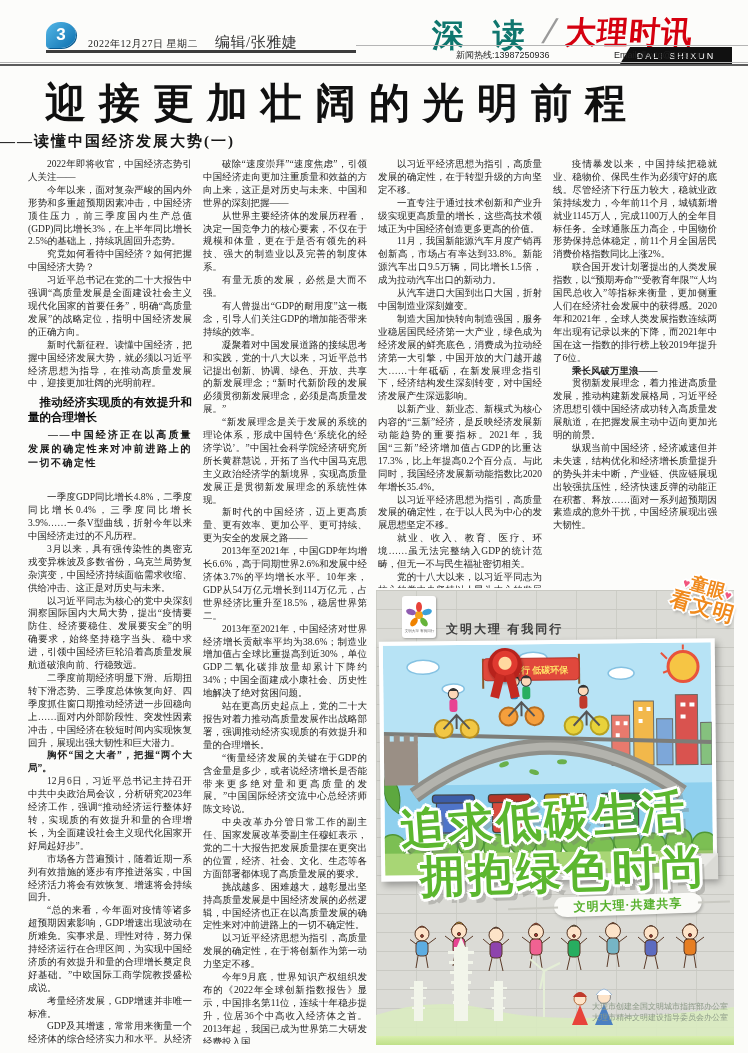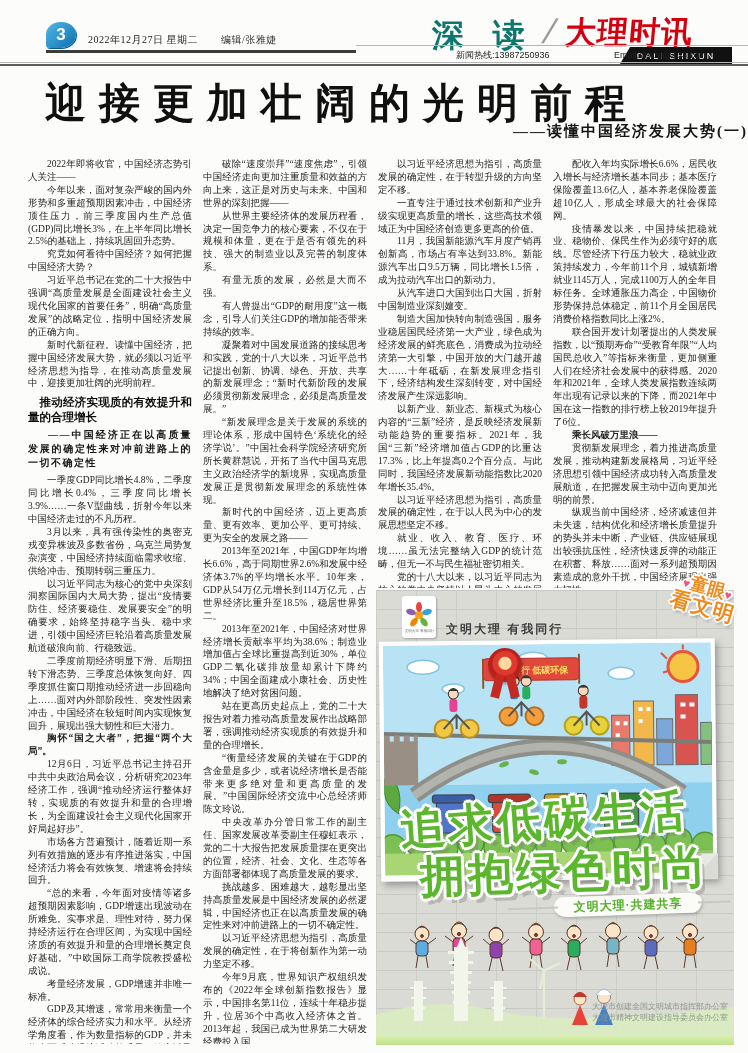--- a/index.html
+++ b/index.html
@@ -5,53 +5,53 @@
   html,body{margin:0;padding:0;background:#e9e9e9;}
   .page{position:relative;width:748px;height:1053px;background:#fcfcfa;margin:0 auto;overflow:hidden;
         font-family:"Liberation Serif","DejaVu Serif",serif;color:#1c1c1c;}
   
   .hdr{position:absolute;left:0;top:0;width:748px;height:64px;}
   .pageno{position:absolute;left:46px;top:22px;width:30px;height:26px;border-radius:50% 50% 55% 12%;
           background:linear-gradient(135deg,#55b8e8,#0c6fae);box-shadow:1px 1px 0 #0a5c92;
           color:#fff;font-family:"Liberation Sans",sans-serif;font-weight:bold;font-size:17px;
           display:flex;align-items:center;justify-content:center;}
   .dateline{position:absolute;left:88px;top:33px;font-size:10px;color:#222;letter-spacing:.5px;}
-  .dateline .ed{margin-left:20px;font-size:10px;color:#333;}
+  .dateline .ed{margin-left:14px;font-size:15px;color:#333;}
   .hdr-rule-left{position:absolute;left:46px;top:50px;width:310px;height:3px;background:#3c3c3c;}
   .section{position:absolute;left:432px;top:14px;font-family:"Liberation Sans",sans-serif;
            font-weight:900;font-size:32px;letter-spacing:.9em;color:#0f766e;}
   .slash{position:absolute;left:545px;top:12px;font-size:34px;color:#9a9a9a;font-family:"Liberation Sans",sans-serif;transform:skewX(-18deg);}
   .masthead{position:absolute;left:565px;top:12px;font-family:"Liberation Sans",sans-serif;
             font-weight:900;font-size:31px;color:#d5000f;transform:skewX(-5deg);letter-spacing:1px;}
   .masthead-en{position:absolute;left:620px;top:47px;width:112px;height:17px;background:#111;
                clip-path:polygon(9% 0,100% 0,100% 100%,0 100%);color:#fff;
                font-family:"Liberation Sans",sans-serif;font-size:9px;letter-spacing:2px;
                display:flex;align-items:center;justify-content:center;}
   .hotline{position:absolute;left:420px;top:49px;font-size:9px;color:#222;font-family:"Liberation Sans",sans-serif;}
   .hotline span{margin-right:26px;margin-left:36px;}
   .hdr-thin{position:absolute;left:356px;top:45px;width:392px;height:1px;background:#b5b5b5;}
   .hdr-rule1{position:absolute;left:0;top:62px;width:748px;height:1px;background:#b5b5b5;}
   .hdr-rule2{position:absolute;left:0;top:64px;width:748px;height:2px;background:#5c5c5c;}
   
   .headline{position:absolute;left:0;top:76px;width:684px;text-align:center;
             font-family:"Liberation Sans","DejaVu Sans",sans-serif;font-weight:900;
             font-size:41px;letter-spacing:13px;color:#101010;white-space:nowrap;}
-  .subtitle{position:absolute;left:0;top:122px;width:748px;text-align:right;
+  .subtitle{position:absolute;left:0;top:132px;width:748px;text-align:left;
             font-weight:bold;font-size:15px;letter-spacing:2px;color:#161616;}
   
   .col{position:absolute;top:158px;width:164px;overflow:hidden;text-align:justify;
        font-size:9.5px;line-height:12.9px;color:#232323;}
   .col1{left:28px;height:886px;}
   .col2{left:203px;height:886px;}
   .col3{left:378px;height:430px;}
   .col4{left:553px;height:430px;}
   .para{margin:0;text-indent:2em;}
   .para.subhead{font-family:Liberation Mono, monospace;font-weight:bold;font-size:11.5px;
                 line-height:15px;text-indent:1em;margin:5px 0 3px;color:#0e0e0e;}
-  .para.lead{font-weight:bold;font-size:10px;line-height:14px;letter-spacing:1.5px;margin-bottom:4px;color:#1a1a1a;}
+  .para.lead{font-weight:bold;font-size:10px;line-height:14px;letter-spacing:1.5px;margin-bottom:21px;color:#1a1a1a;}
   .para.body-bold{font-weight:bold;}
   
   .poster{position:absolute;left:376px;top:590px;width:358px;height:455px;background:#dbdbd6;
           background-image:linear-gradient(#c9c9c3 1px,transparent 1px),
                            linear-gradient(90deg,#cccdc6 1px,transparent 1px);
           background-size:40px 19px,40px 19px;overflow:visible;}
   .poster-head{position:absolute;left:26px;top:6px;display:flex;align-items:flex-end;}
   .logo-box{width:34px;height:42px;background:#fff;border-radius:3px;box-shadow:1px 1px 2px rgba(0,0,0,.25);
             display:flex;flex-direction:column;align-items:center;justify-content:center;}
   .logo-box .tiny{font-size:4px;color:#666;transform:scale(.9);}
@@ -122,21 +122,21 @@
 
   <div class="col col1">
       <p class="para body">2022年即将收官，中国经济态势引人关注——</p>
       <p class="para body">今年以来，面对复杂严峻的国内外形势和多重超预期因素冲击，中国经济顶住压力，前三季度国内生产总值(GDP)同比增长3%，在上半年同比增长2.5%的基础上，持续巩固回升态势。</p>
       <p class="para body">究竟如何看待中国经济？如何把握中国经济大势？</p>
       <p class="para body">习近平总书记在党的二十大报告中强调“高质量发展是全面建设社会主义现代化国家的首要任务”，明确“高质量发展”的战略定位，指明中国经济发展的正确方向。</p>
       <p class="para body">新时代新征程。读懂中国经济，把握中国经济发展大势，就必须以习近平经济思想为指导，在推动高质量发展中，迎接更加壮阔的光明前程。</p>
       <p class="para subhead">推动经济实现质的有效提升和量的合理增长</p>
       <p class="para lead">——中国经济正在以高质量发展的确定性来对冲前进路上的一切不确定性</p>
       <p class="para body">一季度GDP同比增长4.8%，二季度同比增长0.4%，三季度同比增长3.9%……一条V型曲线，折射今年以来中国经济走过的不凡历程。</p>
-      <p class="para body">3月以来，具有强传染性的奥密克戎变异株波及多数省份，乌克兰局势复杂演变，中国经济持续面临需求收缩、供给冲击、预期转弱三重压力。</p>
+      <p class="para body">3月以来，具有强传染性的奥密克戎变异株波及多数省份，乌克兰局势复杂演变，中国经济持续面临需求收缩、供给冲击、这正是对历史与未来。</p>
       <p class="para body">以习近平同志为核心的党中央深刻洞察国际国内大局大势，提出“疫情要防住、经济要稳住、发展要安全”的明确要求，始终坚持稳字当头、稳中求进，引领中国经济巨轮沿着高质量发展航道破浪向前、行稳致远。</p>
       <p class="para body">二季度前期经济明显下滑、后期扭转下滑态势、三季度总体恢复向好、四季度抓住窗口期推动经济进一步回稳向上……面对内外部阶段性、突发性因素冲击，中国经济在较短时间内实现恢复回升，展现出强大韧性和巨大潜力。</p>
       <p class="para body-bold">胸怀“国之大者”，把握“两个大局”。</p>
       <p class="para body">12月6日，习近平总书记主持召开中共中央政治局会议，分析研究2023年经济工作，强调“推动经济运行整体好转，实现质的有效提升和量的合理增长，为全面建设社会主义现代化国家开好局起好步”。</p>
       <p class="para body">市场各方普遍预计，随着近期一系列有效措施的逐步有序推进落实，中国经济活力将会有效恢复、增速将会持续回升。</p>
       <p class="para body">“总的来看，今年面对疫情等诸多超预期因素影响，GDP增速出现波动在所难免。实事求是、理性对待，努力保持经济运行在合理区间，为实现中国经济质的有效提升和量的合理增长奠定良好基础。”中欧国际工商学院教授盛松成说。</p>
       <p class="para body">考量经济发展，GDP增速并非唯一标准。</p>
       <p class="para body">GDP及其增速，常常用来衡量一个经济体的综合经济实力和水平。从经济学角度看，作为数量指标的GDP，并未能全面反映经济活动的质量、效率以及所带来的民生福祉。</p>
     </div>
   <div class="col col2">
@@ -161,21 +161,20 @@
       <p class="para body">一直专注于通过技术创新和产业升级实现更高质量的增长，这些高技术领域正为中国经济创造更多更高的价值。</p>
       <p class="para body">11月，我国新能源汽车月度产销再创新高，市场占有率达到33.8%。新能源汽车出口9.5万辆，同比增长1.5倍，成为拉动汽车出口的新动力。</p>
       <p class="para body">从汽车进口大国到出口大国，折射中国制造业深刻嬗变。</p>
       <p class="para body">制造大国加快转向制造强国，服务业稳居国民经济第一大产业，绿色成为经济发展的鲜亮底色，消费成为拉动经济第一大引擎，中国开放的大门越开越大……十年砥砺，在新发展理念指引下，经济结构发生深刻转变，对中国经济发展产生深远影响。</p>
       <p class="para body">以新产业、新业态、新模式为核心内容的“三新”经济，是反映经济发展新动能趋势的重要指标。2021年，我国“三新”经济增加值占GDP的比重达17.3%，比上年提高0.2个百分点。与此同时，我国经济发展新动能指数比2020年增长35.4%。</p>
       <p class="para body">以习近平经济思想为指引，高质量发展的确定性，在于以人民为中心的发展思想坚定不移。</p>
       <p class="para body">就业、收入、教育、医疗、环境……虽无法完整纳入GDP的统计范畴，但无一不与民生福祉密切相关。</p>
       <p class="para body">党的十八大以来，以习近平同志为核心的党中央坚持以人民为中心的发展思想，以一系列重大政策举措惠民生、纾民困、解民忧，人民获得感、幸福感、安全感更加充实、更有保障、更可持续。</p>
     </div>
   <div class="col col4">
-      <p class="para body">配收入年均实际增长6.6%，居民收入增长与经济增长基本同步；基本医疗保险覆盖13.6亿人，基本养老保险覆盖超10亿人，形成全球最大的社会保障网。</p>
       <p class="para body">疫情暴发以来，中国持续把稳就业、稳物价、保民生作为必须守好的底线。尽管经济下行压力较大，稳就业政策持续发力，今年前11个月，城镇新增就业1145万人，完成1100万人的全年目标任务。全球通胀压力高企，中国物价形势保持总体稳定，前11个月全国居民消费价格指数同比上涨2%。</p>
       <p class="para body">联合国开发计划署提出的人类发展指数，以“预期寿命”“受教育年限”“人均国民总收入”等指标来衡量，更加侧重人们在经济社会发展中的获得感。2020年和2021年，全球人类发展指数连续两年出现有记录以来的下降，而2021年中国在这一指数的排行榜上较2019年提升了6位。</p>
       <p class="para body-bold">乘长风破万里浪——</p>
       <p class="para body">贯彻新发展理念，着力推进高质量发展，推动构建新发展格局，习近平经济思想引领中国经济成功转入高质量发展航道，在把握发展主动中迈向更加光明的前景。</p>
       <p class="para body">纵观当前中国经济，经济减速但并未失速，结构优化和经济增长质量提升的势头并未中断，产业链、供应链展现出较强抗压性，经济快速反弹的动能正在积蓄、释放……面对一系列超预期因素造成的意外干扰，中国经济展现出强大韧性。</p>
     </div>
 
   <div class="poster">
 
     <div class="poster-head">

